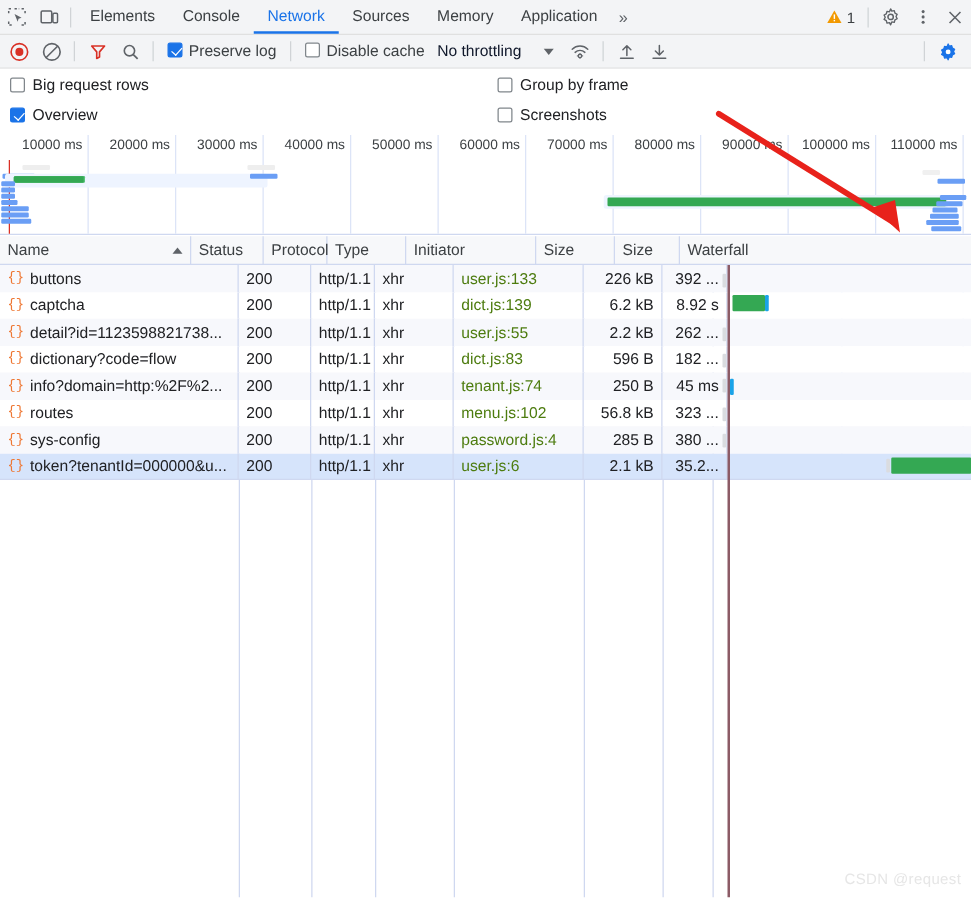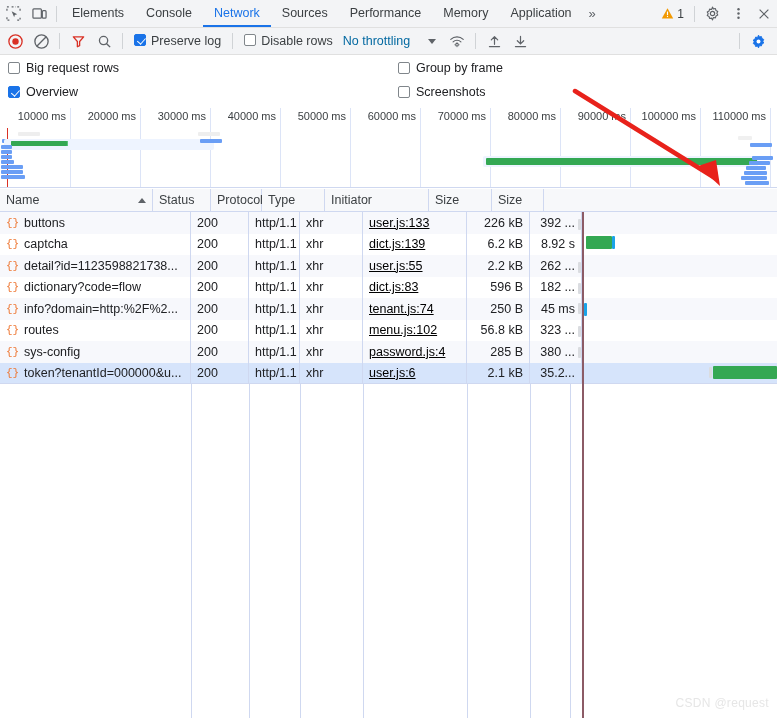--- a/index.html
+++ b/index.html
@@ -48,21 +48,21 @@
   .cbwrap label { font-size:12.5px; color:#3c4043; }
   .cb {
     width:12px; height:12px; border:1px solid #80868b; border-radius:2px;
     background:#fff; flex:none; position:relative;
   }
   .cb.checked { background:#1a73e8; border-color:#1a73e8; }
   .cb.checked:after {
     content:""; position:absolute; left:3.5px; top:0.5px; width:3.5px; height:7px;
     border:solid #fff; border-width:0 1.6px 1.6px 0; transform:rotate(42deg);
   }
-  .throttle { font-size:12.5px; color:#0369a1; padding:0 4px; white-space:nowrap; }
+  .throttle { font-size:12.5px; color:#0f172a; padding:0 4px; white-space:nowrap; }
   .caret { width:0;height:0;border-left:4px solid transparent;border-right:4px solid transparent;border-top:5px solid #5f6368;margin:0 8px 0 14px; flex:none;}
 
   
   .optionsarea {
     position: absolute; left:0; top:55px; width:777px; height:53px;
     background:#fff;
   }
   .opt { position:absolute; display:flex; align-items:center; gap:6px; white-space:nowrap;}
   .opt label { font-size:12.5px; color:#202124; }
 
@@ -97,21 +97,21 @@
   .row.odd { background:#f7f8fc; }
   .row.even { background:#ffffff; }
   .row.selected { background:#d6e4fb; }
   .cell { height:21.5px; display:flex; align-items:center; padding:0 6px; font-size:12.5px;
           color:#202124; border-right:1px solid #cfd8f0; flex:none; overflow:hidden;
           white-space:nowrap; }
   .cell.num { justify-content:flex-end; }
   .cell.name { gap:5px; }
   .jsonicon { flex:none; width:13px; height:13px; display:flex; align-items:center; justify-content:center;
               color:#ee7733; font-size:11px; font-family:"Liberation Mono", monospace; }
-  .initlink { color:#000000; text-decoration:underline; cursor:pointer; }
+  .initlink { color:#4d7c0f; cursor:pointer; }
 
   
   .gridcol { position:absolute; top:212px; width:1px; height:506px; background:#cfd8f0; }
   .waterfall-redline { position:absolute; top:212px; left:582px; width:2px; height:506px; background:#8c5b66; }
   .wf-tick { position:absolute; top:212px; width:1px; height:172px; background:#e3ecfb; }
 
   .wf-bar { position:absolute; height:13px; background:#34a853; border-radius:1px; }
   .wf-blue { position:absolute; width:3px; height:13px; background:#1aa3e8; border-radius:1px; }
   .wf-gray { position:absolute; width:3px; height:11px; background:#dadce0; border-radius:1px; }
 
@@ -142,23 +142,20 @@
         <span>Elements</span>
       </div>
     <div class="tab">
         <span>Console</span>
       </div>
     <div class="tab active">
         <span>Network</span>
       </div>
     <div class="tab">
         <span>Sources</span>
-      </div>
-    <div class="tab">
-        <span>Performance</span>
       </div>
     <div class="tab">
         <span>Memory</span>
       </div>
     <div class="tab">
         <span>Application</span>
       </div>
     <div class="tb-more">»</div>
 
     <div class="tb-right">
@@ -220,21 +217,21 @@
       </svg>
     </div>
     <div class="fb-sep"></div>
     <div class="cbwrap">
       <span class="cb checked"></span>
       <label>Preserve log</label>
     </div>
     <div class="fb-sep"></div>
     <div class="cbwrap">
       <span class="cb"></span>
-      <label>Disable rows</label>
+      <label>Disable cache</label>
     </div>
     <div class="throttle">No throttling</div>
     <div class="caret"></div>
     <div class="fb-icon">
       <svg width="16" height="16" viewBox="0 0 18 18">
         <path d="M2 7.2a10 10 0 0114 0" fill="none" stroke="#5f6368" stroke-width="1.3" stroke-linecap="round"></path>
         <path d="M4.6 10a6.3 6.3 0 018.8 0" fill="none" stroke="#5f6368" stroke-width="1.3" stroke-linecap="round"></path>
         <circle cx="9" cy="13.2" r="1.5" fill="none" stroke="#5f6368" stroke-width="1.2"></circle>
         <path d="M9 11.2v-.7M9 15.9v-.7M11 13.2h.8M6.2 13.2H7" stroke="#5f6368" stroke-width="1"></path>
       </svg>
@@ -364,20 +361,23 @@
       </div>
     <div class="th" style="width:104px">
         <span>Initiator</span>
       </div>
     <div class="th" style="width:63px">
         <span>Size</span>
       </div>
     <div class="th" style="width:52px">
         <span>Size</span>
       </div>
+    <div class="th" style="width:195px; border-right:none">
+        <span>Waterfall</span>
+      </div>
   </div>
 
   <div class="gridcol" style="left:191px"></div>
   <div class="gridcol" style="left:249px"></div>
   <div class="gridcol" style="left:300px"></div>
   <div class="gridcol" style="left:363px"></div>
   <div class="gridcol" style="left:467px"></div>
   <div class="gridcol" style="left:530px"></div>
   <div class="gridcol" style="left:570px"></div>
 

